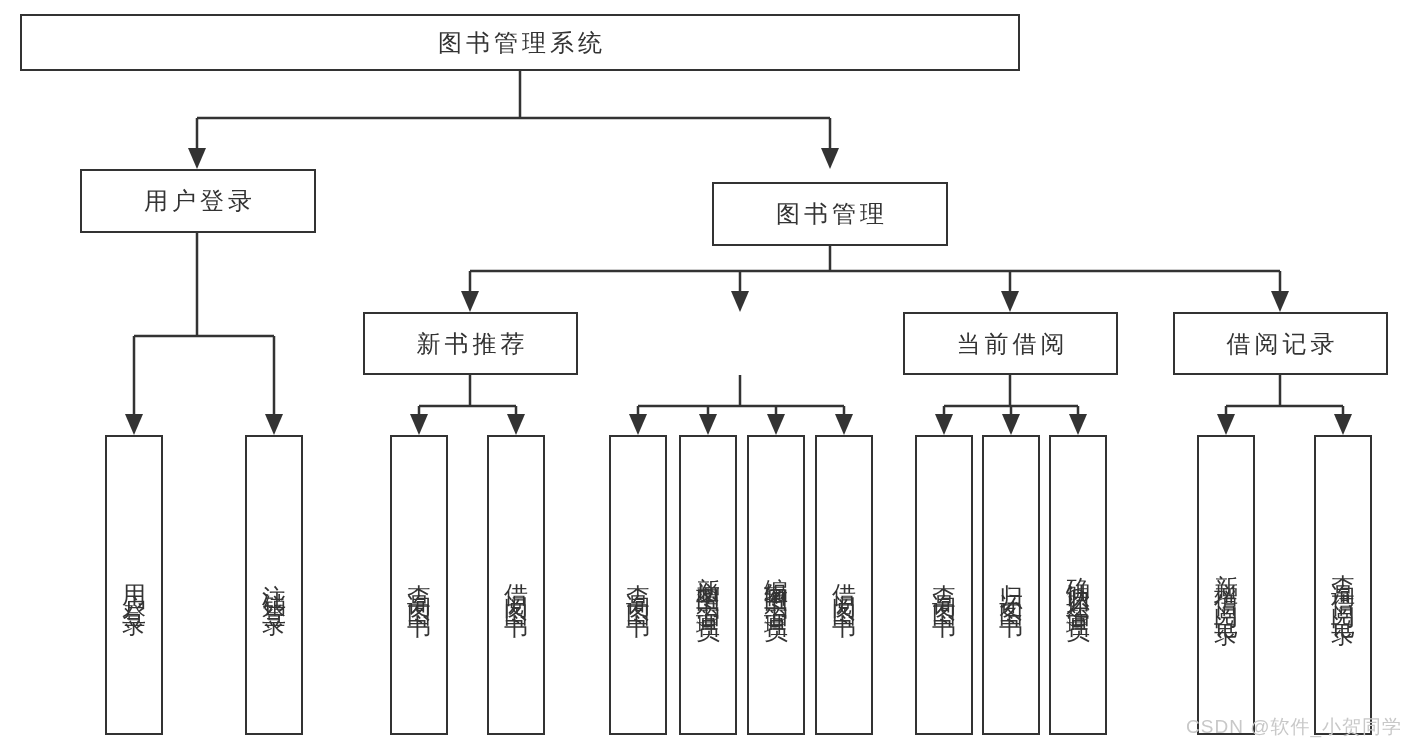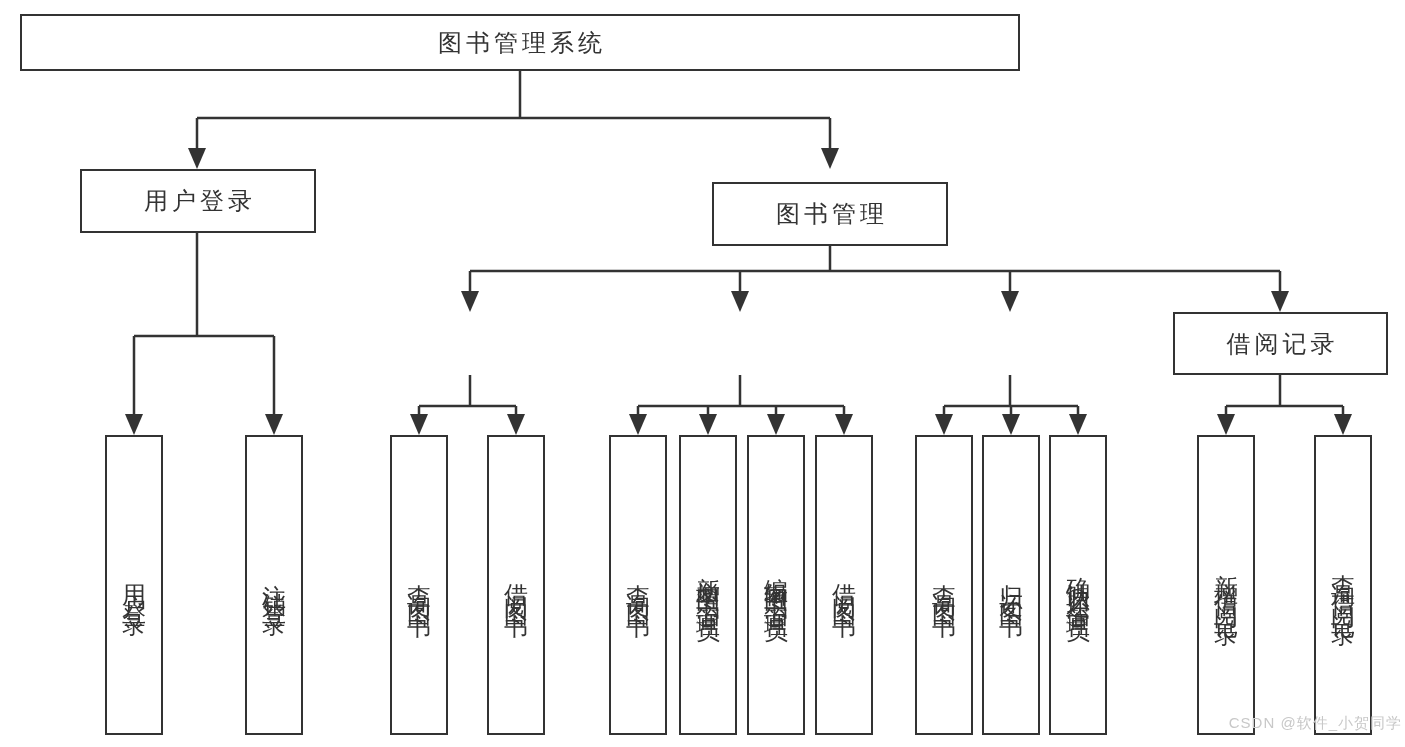--- a/index.html
+++ b/index.html
@@ -78,21 +78,21 @@
   .lf-bb-borrow    { left: 815px; }
   .lf-cb-query     { left: 915px; }
   .lf-cb-return    { left: 982px; }
   .lf-cb-confirm   { left: 1049px; }
   .lf-br-add       { left: 1197px; }
   .lf-br-query     { left: 1314px; }
   .watermark {
     position: absolute;
     right: 3px;
     top: 714px;
-    font-size: 15px;
+    font-size: 19px;
     letter-spacing: 1px;
     color: #c8c8c8;
     white-space: nowrap;
   }
 </style>
 </head>
 <body>
 
 <div class="canvas">
 
@@ -137,20 +137,26 @@
     <span class="h-label">图书管理系统</span>
   </div>
 
   <div class="box lvl2 n-user-login">
     <span class="h-label">用户登录</span>
   </div>
   <div class="box lvl2 n-book-mgmt">
     <span class="h-label">图书管理</span>
   </div>
 
+  <div class="box lvl3 n-new-book">
+    <span class="h-label">新书推荐</span>
+  </div>
+  <div class="box lvl3 n-cur-borrow">
+    <span class="h-label">当前借阅</span>
+  </div>
   <div class="box lvl3 n-borrow-rec">
     <span class="h-label">借阅记录</span>
   </div>
 
   <div class="box leaf lf-ul-login">
     <span class="v-label">用户登录</span>
   </div>
   <div class="box leaf lf-ul-logout">
     <span class="v-label">注销登录</span>
   </div>

